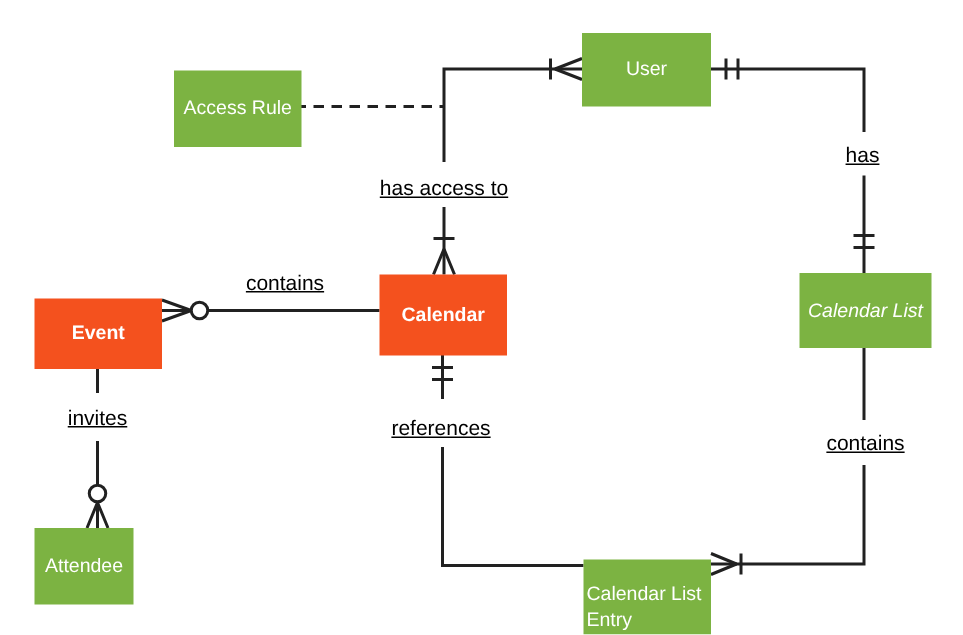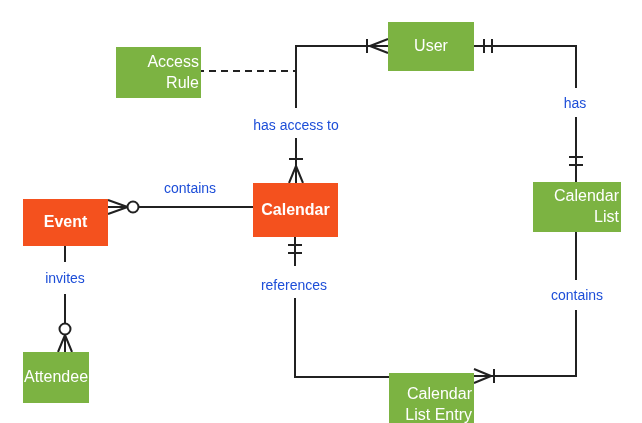--- a/index.html
+++ b/index.html
@@ -3,29 +3,30 @@
 <meta charset="utf-8">
 <style>
   html,body { margin:0; padding:0; background:#fff; }
   .canvas {
     position:relative; width:642px; height:423px; background:#ffffff;
     font-family:"Liberation Sans", sans-serif; overflow:hidden;
   }
   svg.wires { position:absolute; left:0; top:0; width:642px; height:423px; }
   .entity {
     position:absolute; display:flex; align-items:center; justify-content:center;
-    color:#ffffff; font-size:16px; text-align:right; line-height:1.3;
+    color:#ffffff; font-size:13px; text-align:left; line-height:1.3;
     box-sizing:border-box; padding:2px;
   }
   .entity.green  { background:#7CB342; }
   .entity.orange { background:#F4511E; font-weight:bold; }
   .rel-label {
     position:absolute; transform:translate(-50%,-50%);
-    background:#ffffff; padding:0 3px; font-size:14px; color:#1d4ed8;
+    background:#ffffff; padding:0 3px; font-size:14px; color:#000000;
     white-space:nowrap;
+    text-decoration:underline;
   }
   .wire { stroke:#212121; stroke-width:2; fill:none; }
   .wire.dashed { stroke-dasharray:7 5; }
   .dot { stroke:#212121; stroke-width:2; fill:#ffffff; }
 </style>
 </head>
 <body>
 
 <div class="canvas">
 
@@ -78,21 +79,21 @@
   </svg>
 
   <div class="entity green" style="left:116px; top:47px;  width:85px; height:51px;">Access Rule</div>
 
   <div class="entity green" style="left:388px; top:22px;  width:86px; height:49px;">User</div>
 
   <div class="entity orange" style="left:23px;  top:186px; width:85px; height:47px;margin-top:13px;">Event</div>
 
   <div class="entity orange" style="left:253px; top:183px; width:85px; height:54px;">Calendar</div>
 
-  <div class="entity green" style="left:533px; top:182px; width:88px; height:50px;">Calendar List</div>
+  <div class="entity green" style="left:533px; top:182px; width:88px; height:50px;font-style:italic;">Calendar List</div>
 
   <div class="entity green" style="left:23px;  top:352px; width:66px; height:51px;">Attendee</div>
 
   <div class="entity green" style="left:389px; top:373px; width:85px; height:64px;">Calendar List Entry</div>
 
   <div class="rel-label" style="left:190px; top:188px;">contains</div>
 
   <div class="rel-label" style="left:296px; top:125px;">has access to</div>
 
   <div class="rel-label" style="left:575px; top:103px;">has</div>

